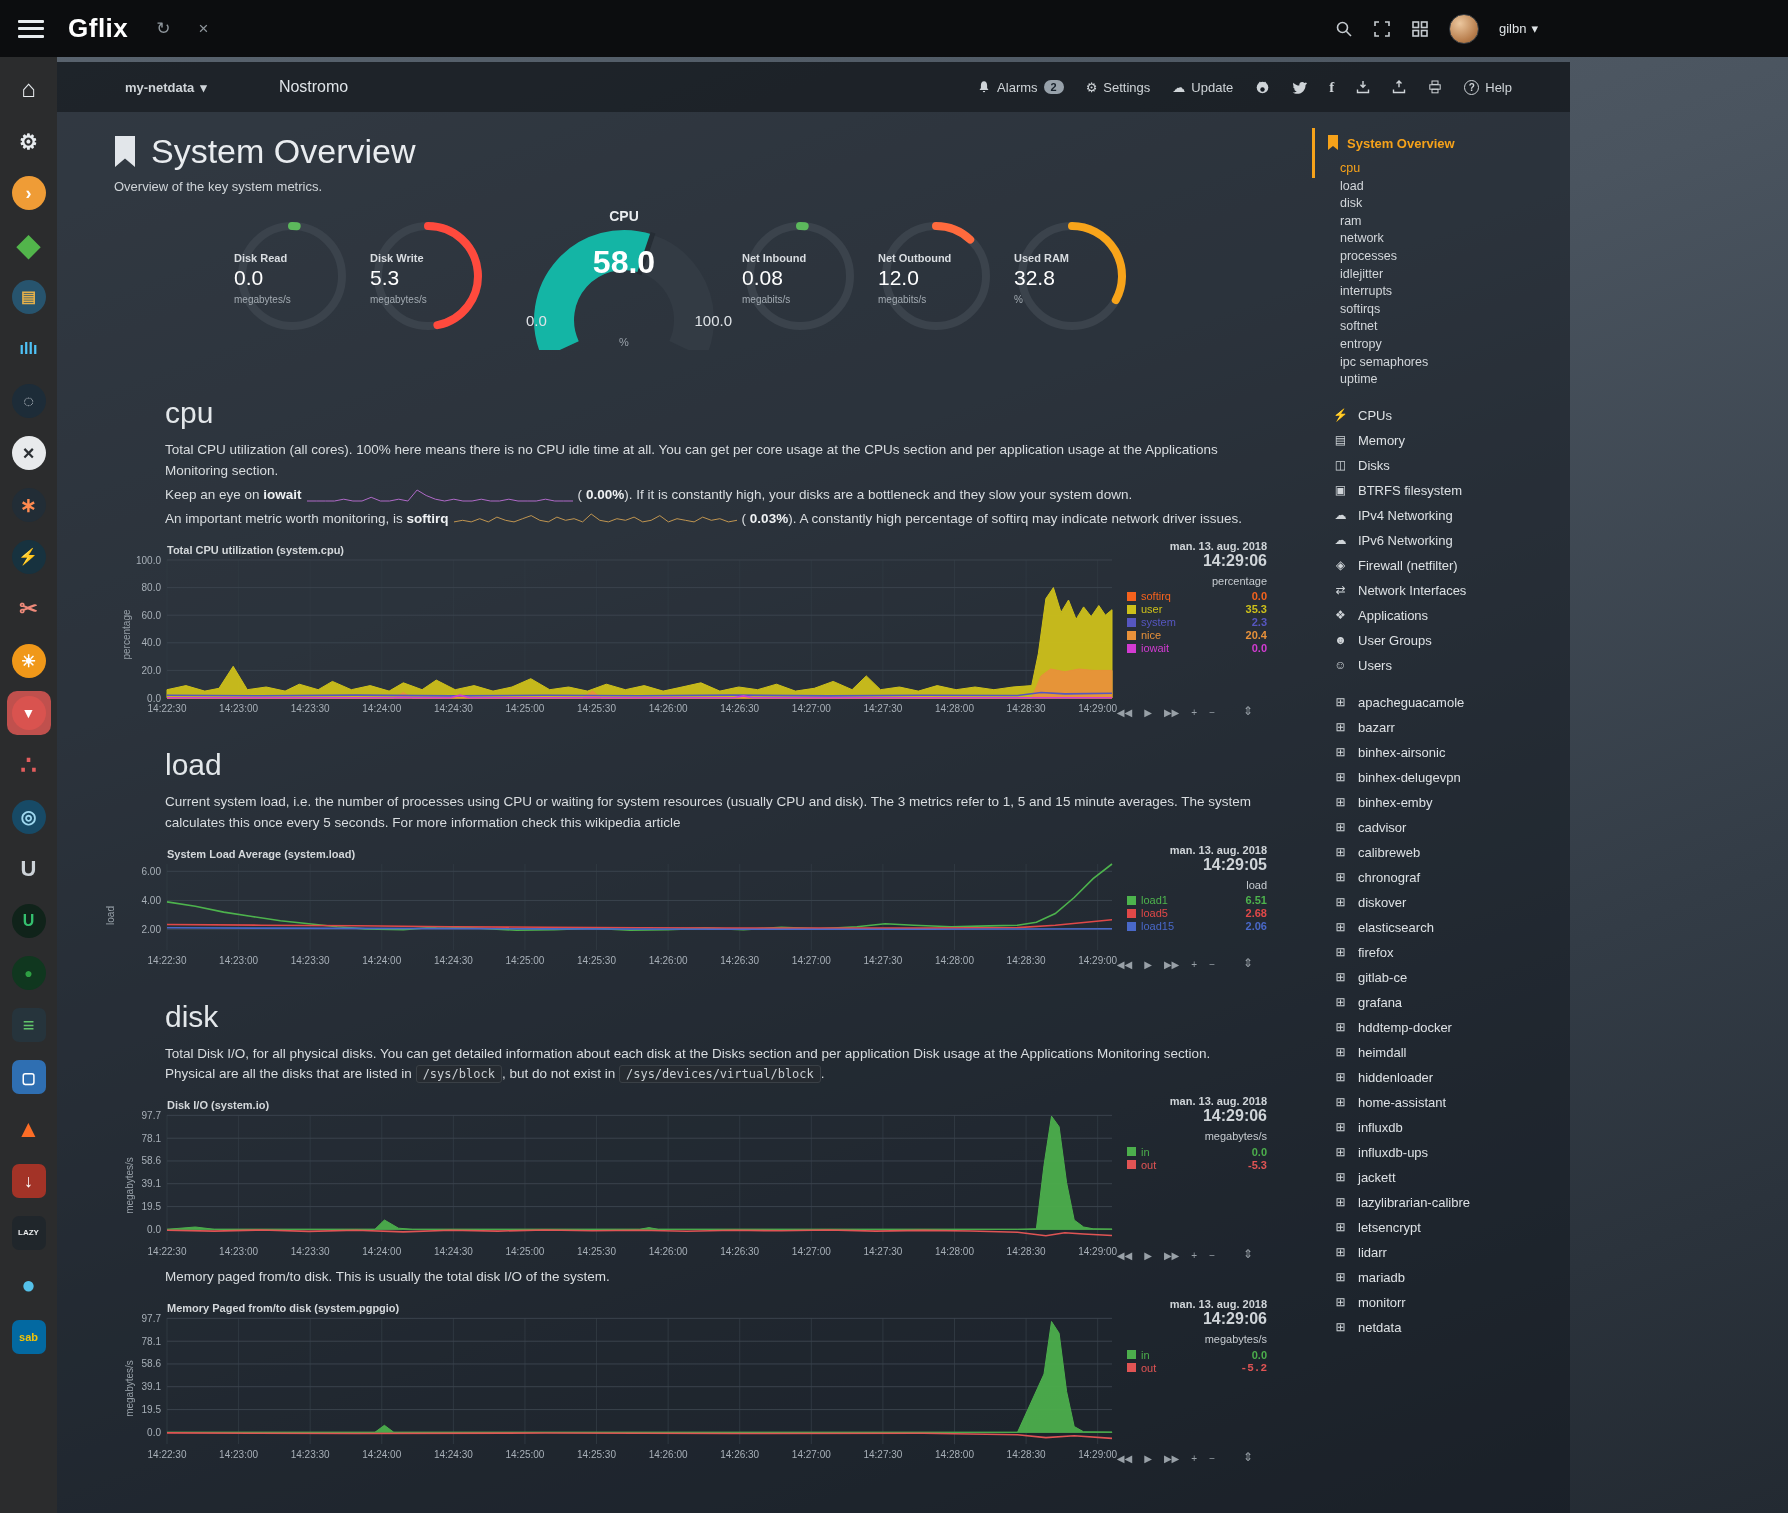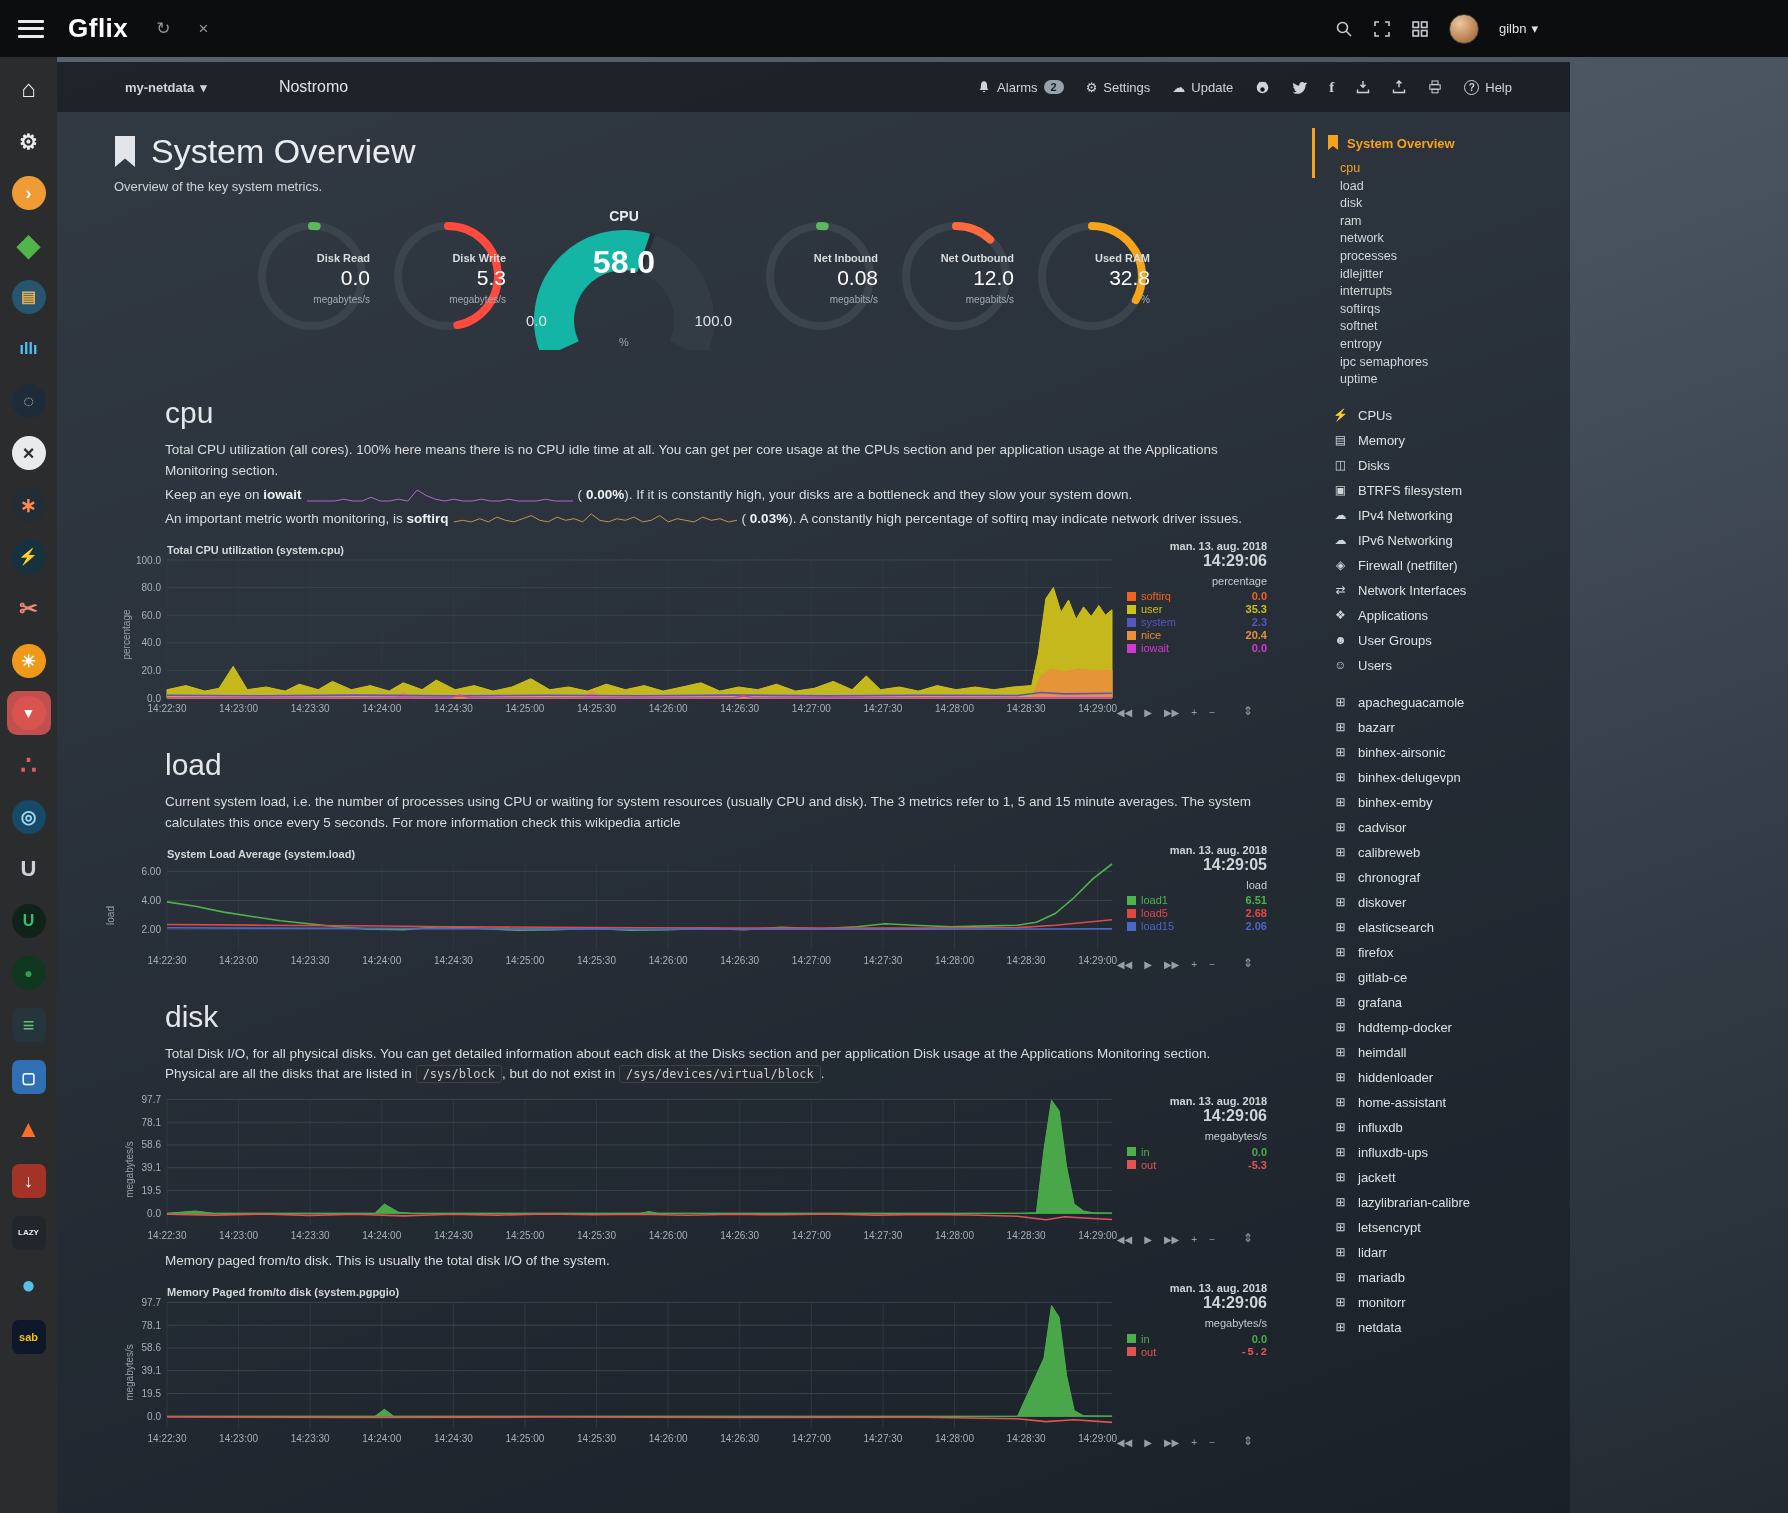--- a/index.html
+++ b/index.html
@@ -39,21 +39,21 @@
 .qmark{width:15px;height:15px;border:1.5px solid #cfd4d8;border-radius:50%;font-size:10px;display:inline-flex;align-items:center;justify-content:center;font-weight:bold}
 
 
 .content{position:relative;width:1240px}
 .title-row{display:flex;align-items:center;gap:14px;margin:20px 0 0 56px}
 .title-row h1{font-size:34px;font-weight:400;color:#e9ecef}
 .subtitle{margin:8px 0 0 57px;font-size:13px;color:#cfd4d8}
 
 
 .gauges{display:flex;align-items:flex-start;padding-left:177px;margin-top:14px;height:160px}
-.gauge-sm{width:136px;height:150px;position:relative;text-align:right}
+.gauge-sm{width:136px;height:150px;position:relative;text-align:left}
 .gauge-sm svg{margin-top:10px}
 .g-label{position:absolute;top:44px;width:100%;font-size:11px;font-weight:bold;color:#d9dde1}
 .g-value{position:absolute;top:58px;width:100%;font-size:21px;color:#fff}
 .g-unit{position:absolute;top:86px;width:100%;font-size:10px;color:#a3abb2}
 .gauge-cpu{width:236px;height:160px;position:relative;text-align:center}
 .gauge-cpu svg{margin-top:14px}
 .gc-title{position:absolute;top:0;width:100%;font-size:14px;font-weight:bold;color:#e9ecef}
 .gc-value{position:absolute;top:36px;width:100%;font-size:32px;font-weight:bold;color:#fff}
 .gc-min{position:absolute;left:20px;top:104px;font-size:15px;color:#dfe3e7}
 .gc-max{position:absolute;right:10px;top:104px;font-size:15px;color:#dfe3e7}
@@ -252,21 +252,21 @@
       <span class="shape square" style="background: rgb(32, 38, 43);">
         <span class="glyph" style="color: rgb(232, 234, 236); font-size: 8px;">LAZY</span>
       </span>
     </div>
     <div class="app">
       <span class="shape none">
         <span class="glyph" style="color: rgb(85, 193, 233); font-size: 24px;">●</span>
       </span>
     </div>
     <div class="app">
-      <span class="shape square" style="background: #0f172a;">
+      <span class="shape square" style="background: #0369a1;">
         <span class="glyph" style="color: rgb(243, 195, 6); font-size: 11px;">sab</span>
       </span>
     </div>
   </div>
 
 <div class="nd">
 
   <div class="nd-header">
     <div class="nd-server">
       <span>my-netdata</span>
@@ -538,20 +538,21 @@
           <span class="tb-btn">−</span>
         </div>
         <div class="resize-h">⇕</div>
       </div>
 
     <h2 class="sec-h">disk</h2>
     <p class="desc">
       <span>Total Disk I/O, for all physical disks. You can get detailed information about each disk at the Disks section and per application Disk usage at the Applications Monitoring section. Physical are all the disks that are listed in </span><code class="path">/sys/block</code><span>, but do not exist in </span><code class="path">/sys/devices/virtual/block</code><span>.</span>
     </p>
     <div class="chart">
+        <div class="chart-head"><span class="chart-title">Disk I/O (system.io)</span></div>
         <div class="chart-body"><span class="chart-ylabel">megabytes/s</span><svg width="1000" height="148">
             <line x1="48" y1="4" x2="48" y2="130" stroke="#2f3841"></line>
             <line x1="119.5909090909091" y1="4" x2="119.5909090909091" y2="130" stroke="#2f3841"></line>
             <line x1="191.1818181818182" y1="4" x2="191.1818181818182" y2="130" stroke="#2f3841"></line>
             <line x1="262.77272727272725" y1="4" x2="262.77272727272725" y2="130" stroke="#2f3841"></line>
             <line x1="334.3636363636364" y1="4" x2="334.3636363636364" y2="130" stroke="#2f3841"></line>
             <line x1="405.95454545454544" y1="4" x2="405.95454545454544" y2="130" stroke="#2f3841"></line>
             <line x1="477.5454545454545" y1="4" x2="477.5454545454545" y2="130" stroke="#2f3841"></line>
             <line x1="549.1363636363636" y1="4" x2="549.1363636363636" y2="130" stroke="#2f3841"></line>
             <line x1="620.7272727272727" y1="4" x2="620.7272727272727" y2="130" stroke="#2f3841"></line>

